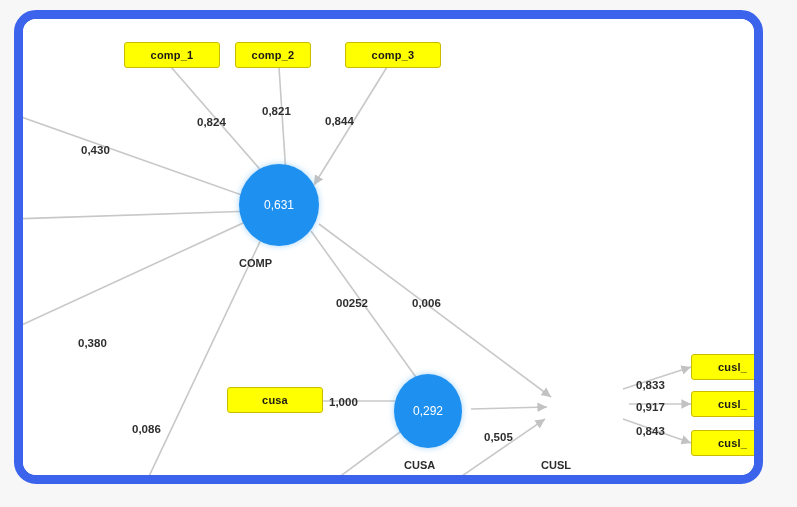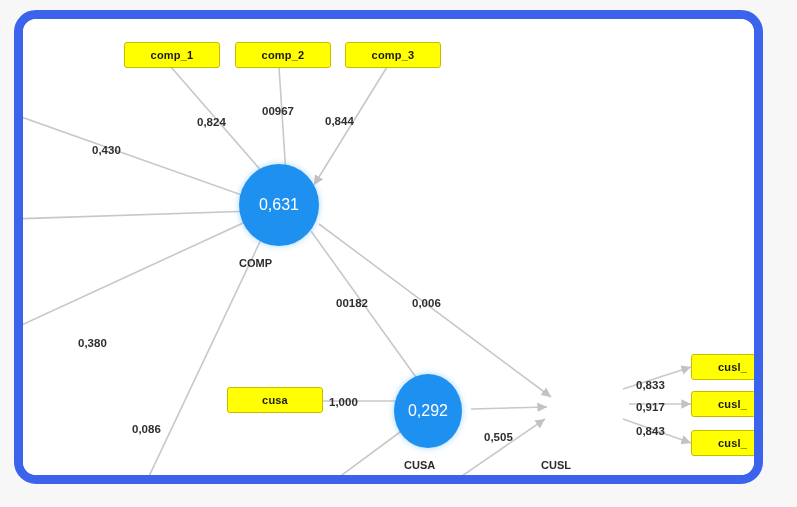--- a/index.html
+++ b/index.html
@@ -52,21 +52,21 @@
     white-space:nowrap;
     overflow:hidden;
   }
   
   .lv{
     position:absolute;
     background:#1e90f0;
     border-radius:50%;
     display:flex;align-items:center;justify-content:center;
     color:#ffffff;
-    font-size:16px;
+    font-size:12px;
     box-sizing:border-box;
     box-shadow:0 0 6px rgba(60,160,240,.45);
   }
   .lvlabel{
     position:absolute;
     font-size:11px;
     font-weight:bold;
     color:#2b2b2b;
     text-align:left;
     white-space:nowrap;
@@ -115,21 +115,21 @@
 
           <path d="M600,370 L668,348"></path>
           <path d="M606,385 L668,385"></path>
           <path d="M600,400 L668,424"></path>
         </g>
       </svg>
 
       <div class="ibox" style="left:101px;top:23px;width:96px;height:26px;">
         <span>comp_1</span>
       </div>
-      <div class="ibox" style="left:212px;top:23px;width:96px;height:26px;">
+      <div class="ibox" style="left:212px;top:23px;width:76px;height:26px;">
         <span>comp_2</span>
       </div>
       <div class="ibox" style="left:322px;top:23px;width:96px;height:26px;text-align:center;">
         <span>comp_3</span>
       </div>
 
       <div class="ibox" style="left:204px;top:368px;width:96px;height:26px;">
         <span>cusa</span>
       </div>
 
@@ -149,28 +149,28 @@
       <div class="lvlabel" style="left:216px;top:238px;width:80px;">COMP</div>
 
       <div class="lv" style="left:371px;top:355px;width:68px;height:74px;">
         <span>0,292</span>
       </div>
       <div class="lvlabel" style="left:381px;top:440px;width:68px;">CUSA</div>
 
       <div class="lvlabel" style="left:518px;top:440px;width:70px;">CUSL</div>
 
       <div class="coef" style="left:174px;top:97px;">0,824</div>
-      <div class="coef" style="left:239px;top:86px;">00967</div>
+      <div class="coef" style="left:239px;top:86px;">0,821</div>
       <div class="coef" style="left:302px;top:96px;">0,844</div>
 
-      <div class="coef" style="left:69px;top:125px;">0,430</div>
+      <div class="coef" style="left:58px;top:125px;">0,430</div>
       <div class="coef" style="left:55px;top:318px;text-align:right;">0,380</div>
       <div class="coef" style="left:63px;top:404px;padding-left:46px;">0,086</div>
 
-      <div class="coef" style="left:313px;top:278px;">00182</div>
+      <div class="coef" style="left:313px;top:278px;">00252</div>
       <div class="coef" style="left:389px;top:278px;">0,006</div>
       <div class="coef" style="left:461px;top:380px;margin-top:32px;">0,505</div>
 
       <div class="coef" style="left:306px;top:377px;">1,000</div>
 
       <div class="coef" style="left:613px;top:360px;">0,833</div>
       <div class="coef" style="left:613px;top:382px;">0,917</div>
       <div class="coef" style="left:613px;top:406px;">0,843</div>
 
     </div>

